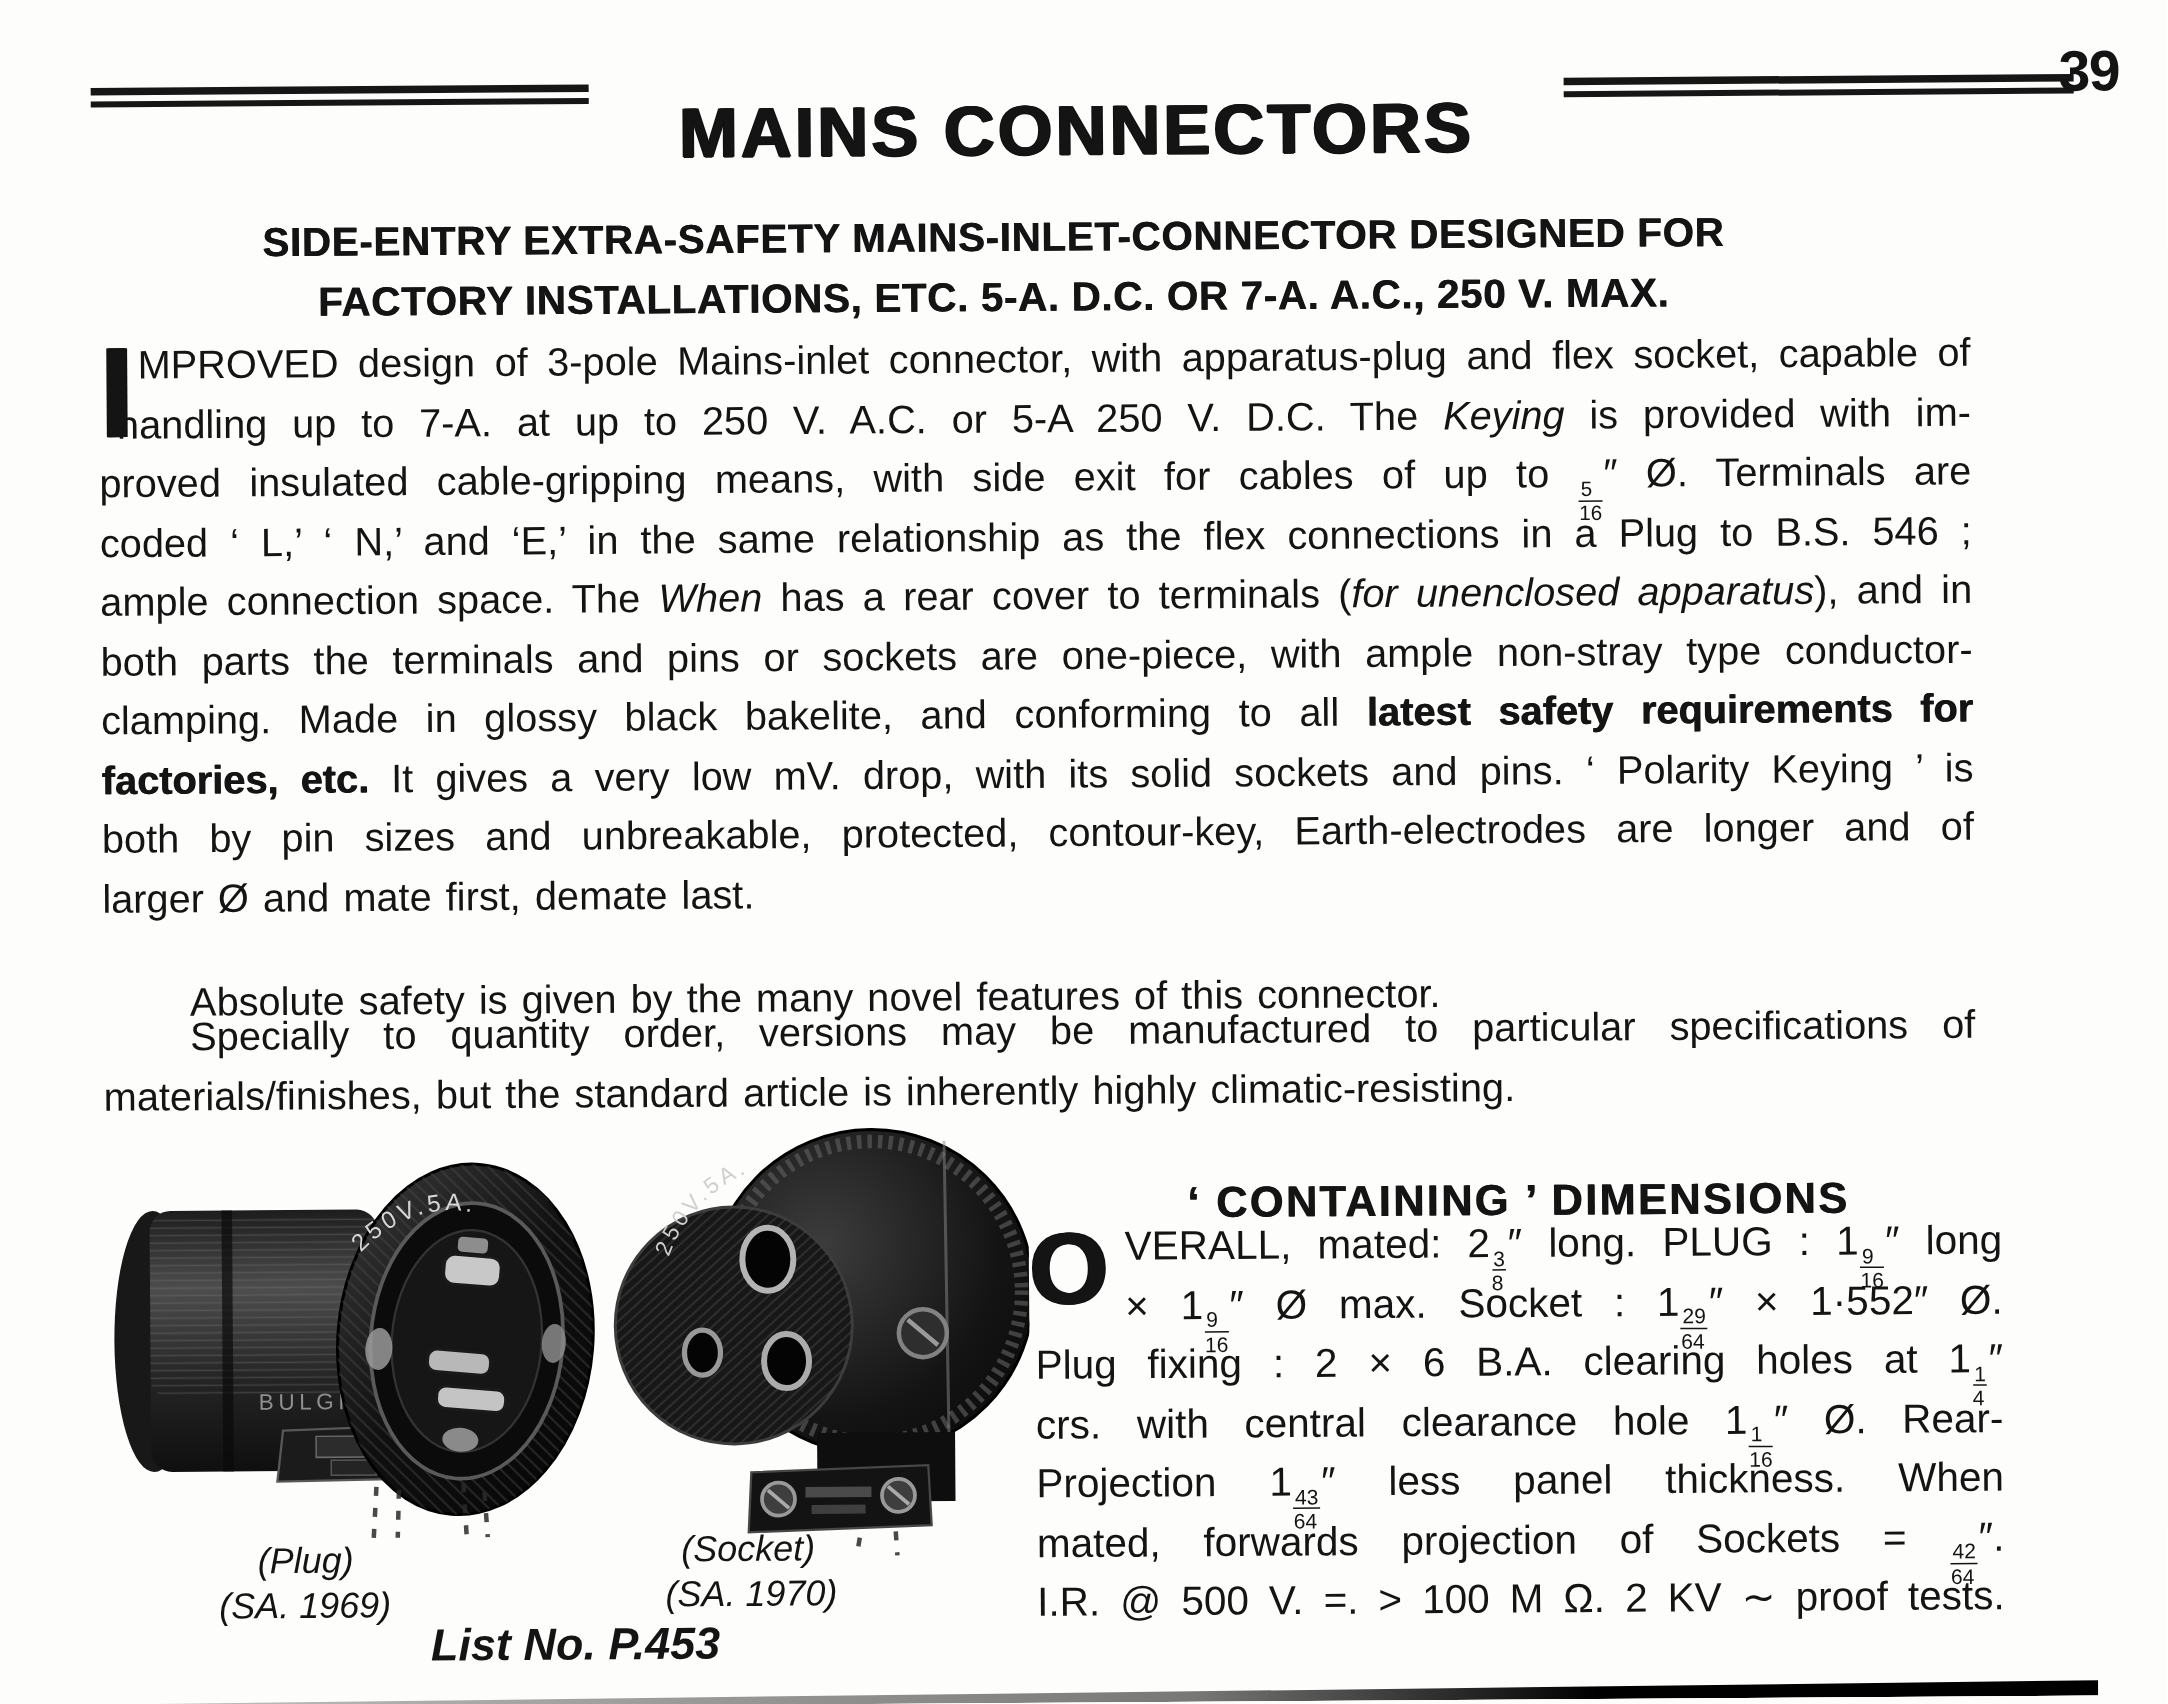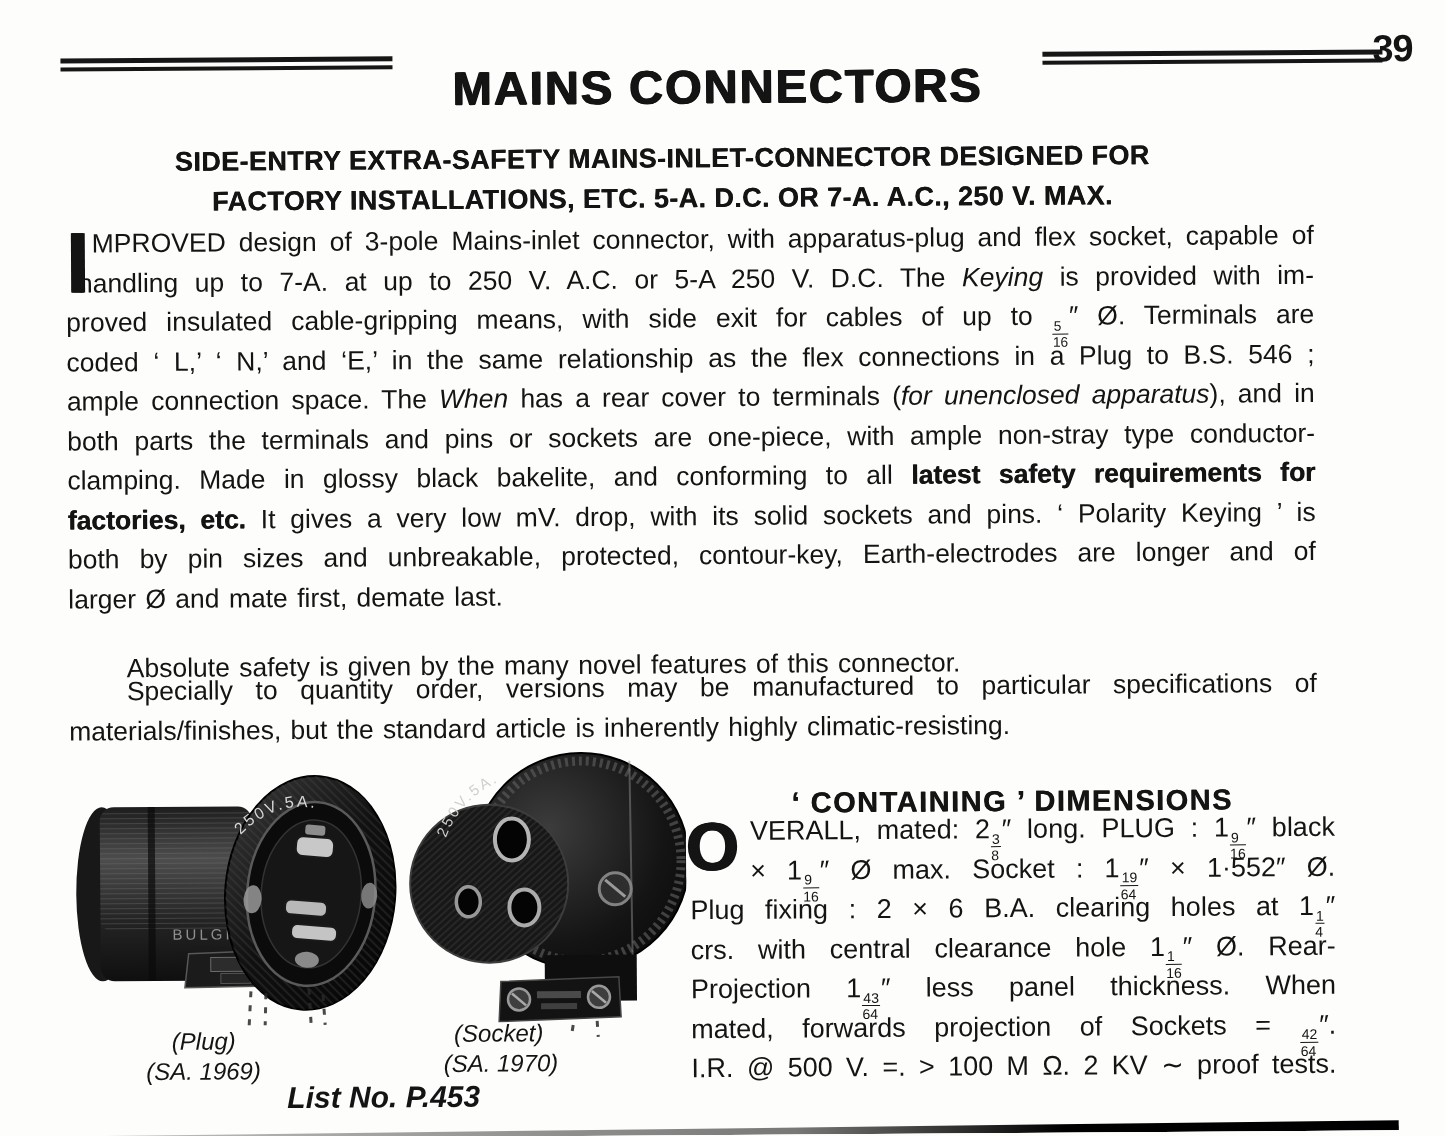--- a/index.html
+++ b/index.html
@@ -217,26 +217,26 @@
 
   <h3 class="dimhead">‘ CONTAINING ’ DIMENSIONS</h3>
   <section class="dims">
     <span class="dropO">O</span>
     <div class="jl dpad"><span>VERALL, mated: 2</span><span class="frac">
             <span class="fn">3</span>
             <span class="fd">8</span>
           </span><span>″ long. PLUG : 1</span><span class="frac">
             <span class="fn">9</span>
             <span class="fd">16</span>
-          </span><span>″ black</span></div>
+          </span><span>″ long</span></div>
     <div class="jl dpad"><span>× 1</span><span class="frac">
             <span class="fn">9</span>
             <span class="fd">16</span>
           </span><span>″ Ø max.  Socket :  1</span><span class="frac">
-            <span class="fn">19</span>
+            <span class="fn">29</span>
             <span class="fd">64</span>
           </span><span>″ × 1·552″ Ø.</span></div>
     <div class="jl"><span>Plug fixing :  2 × 6 B.A. clearing holes at 1</span><span class="frac">
             <span class="fn">1</span>
             <span class="fd">4</span>
           </span><span>″</span></div>
     <div class="jl"><span>crs. with central clearance hole 1</span><span class="frac">
             <span class="fn">1</span>
             <span class="fd">16</span>
           </span><span>″ Ø.  Rear-</span></div>

